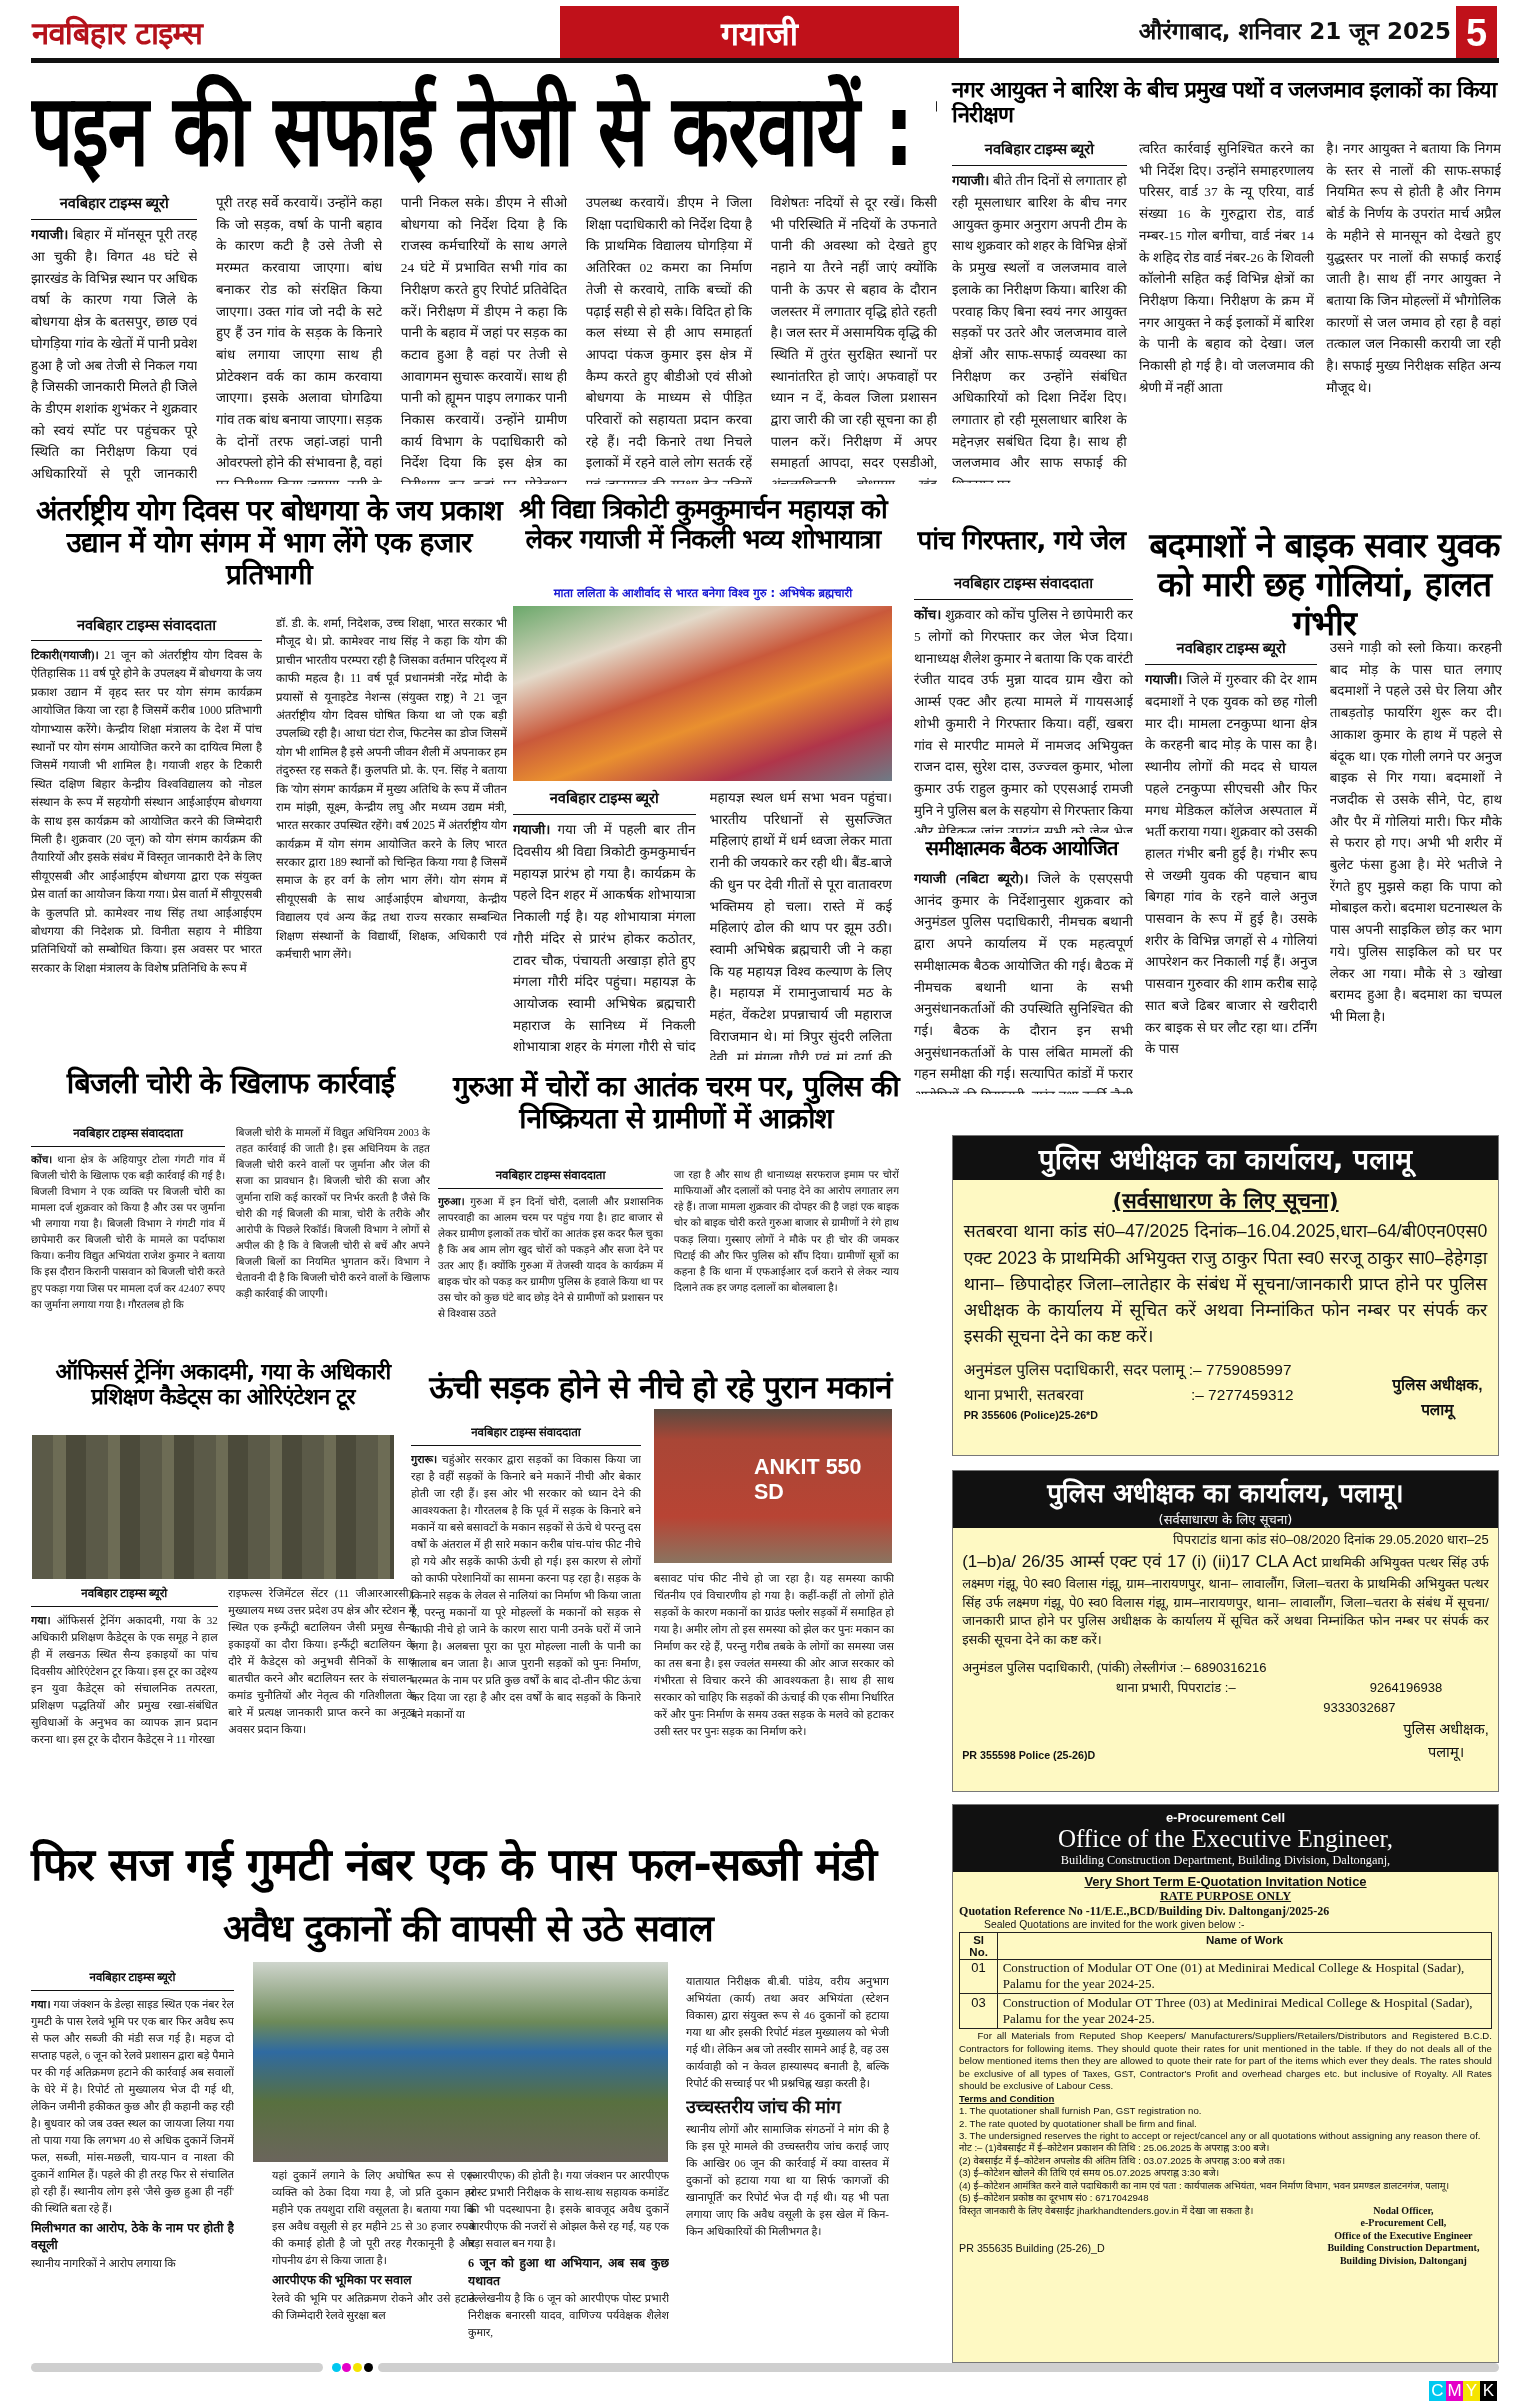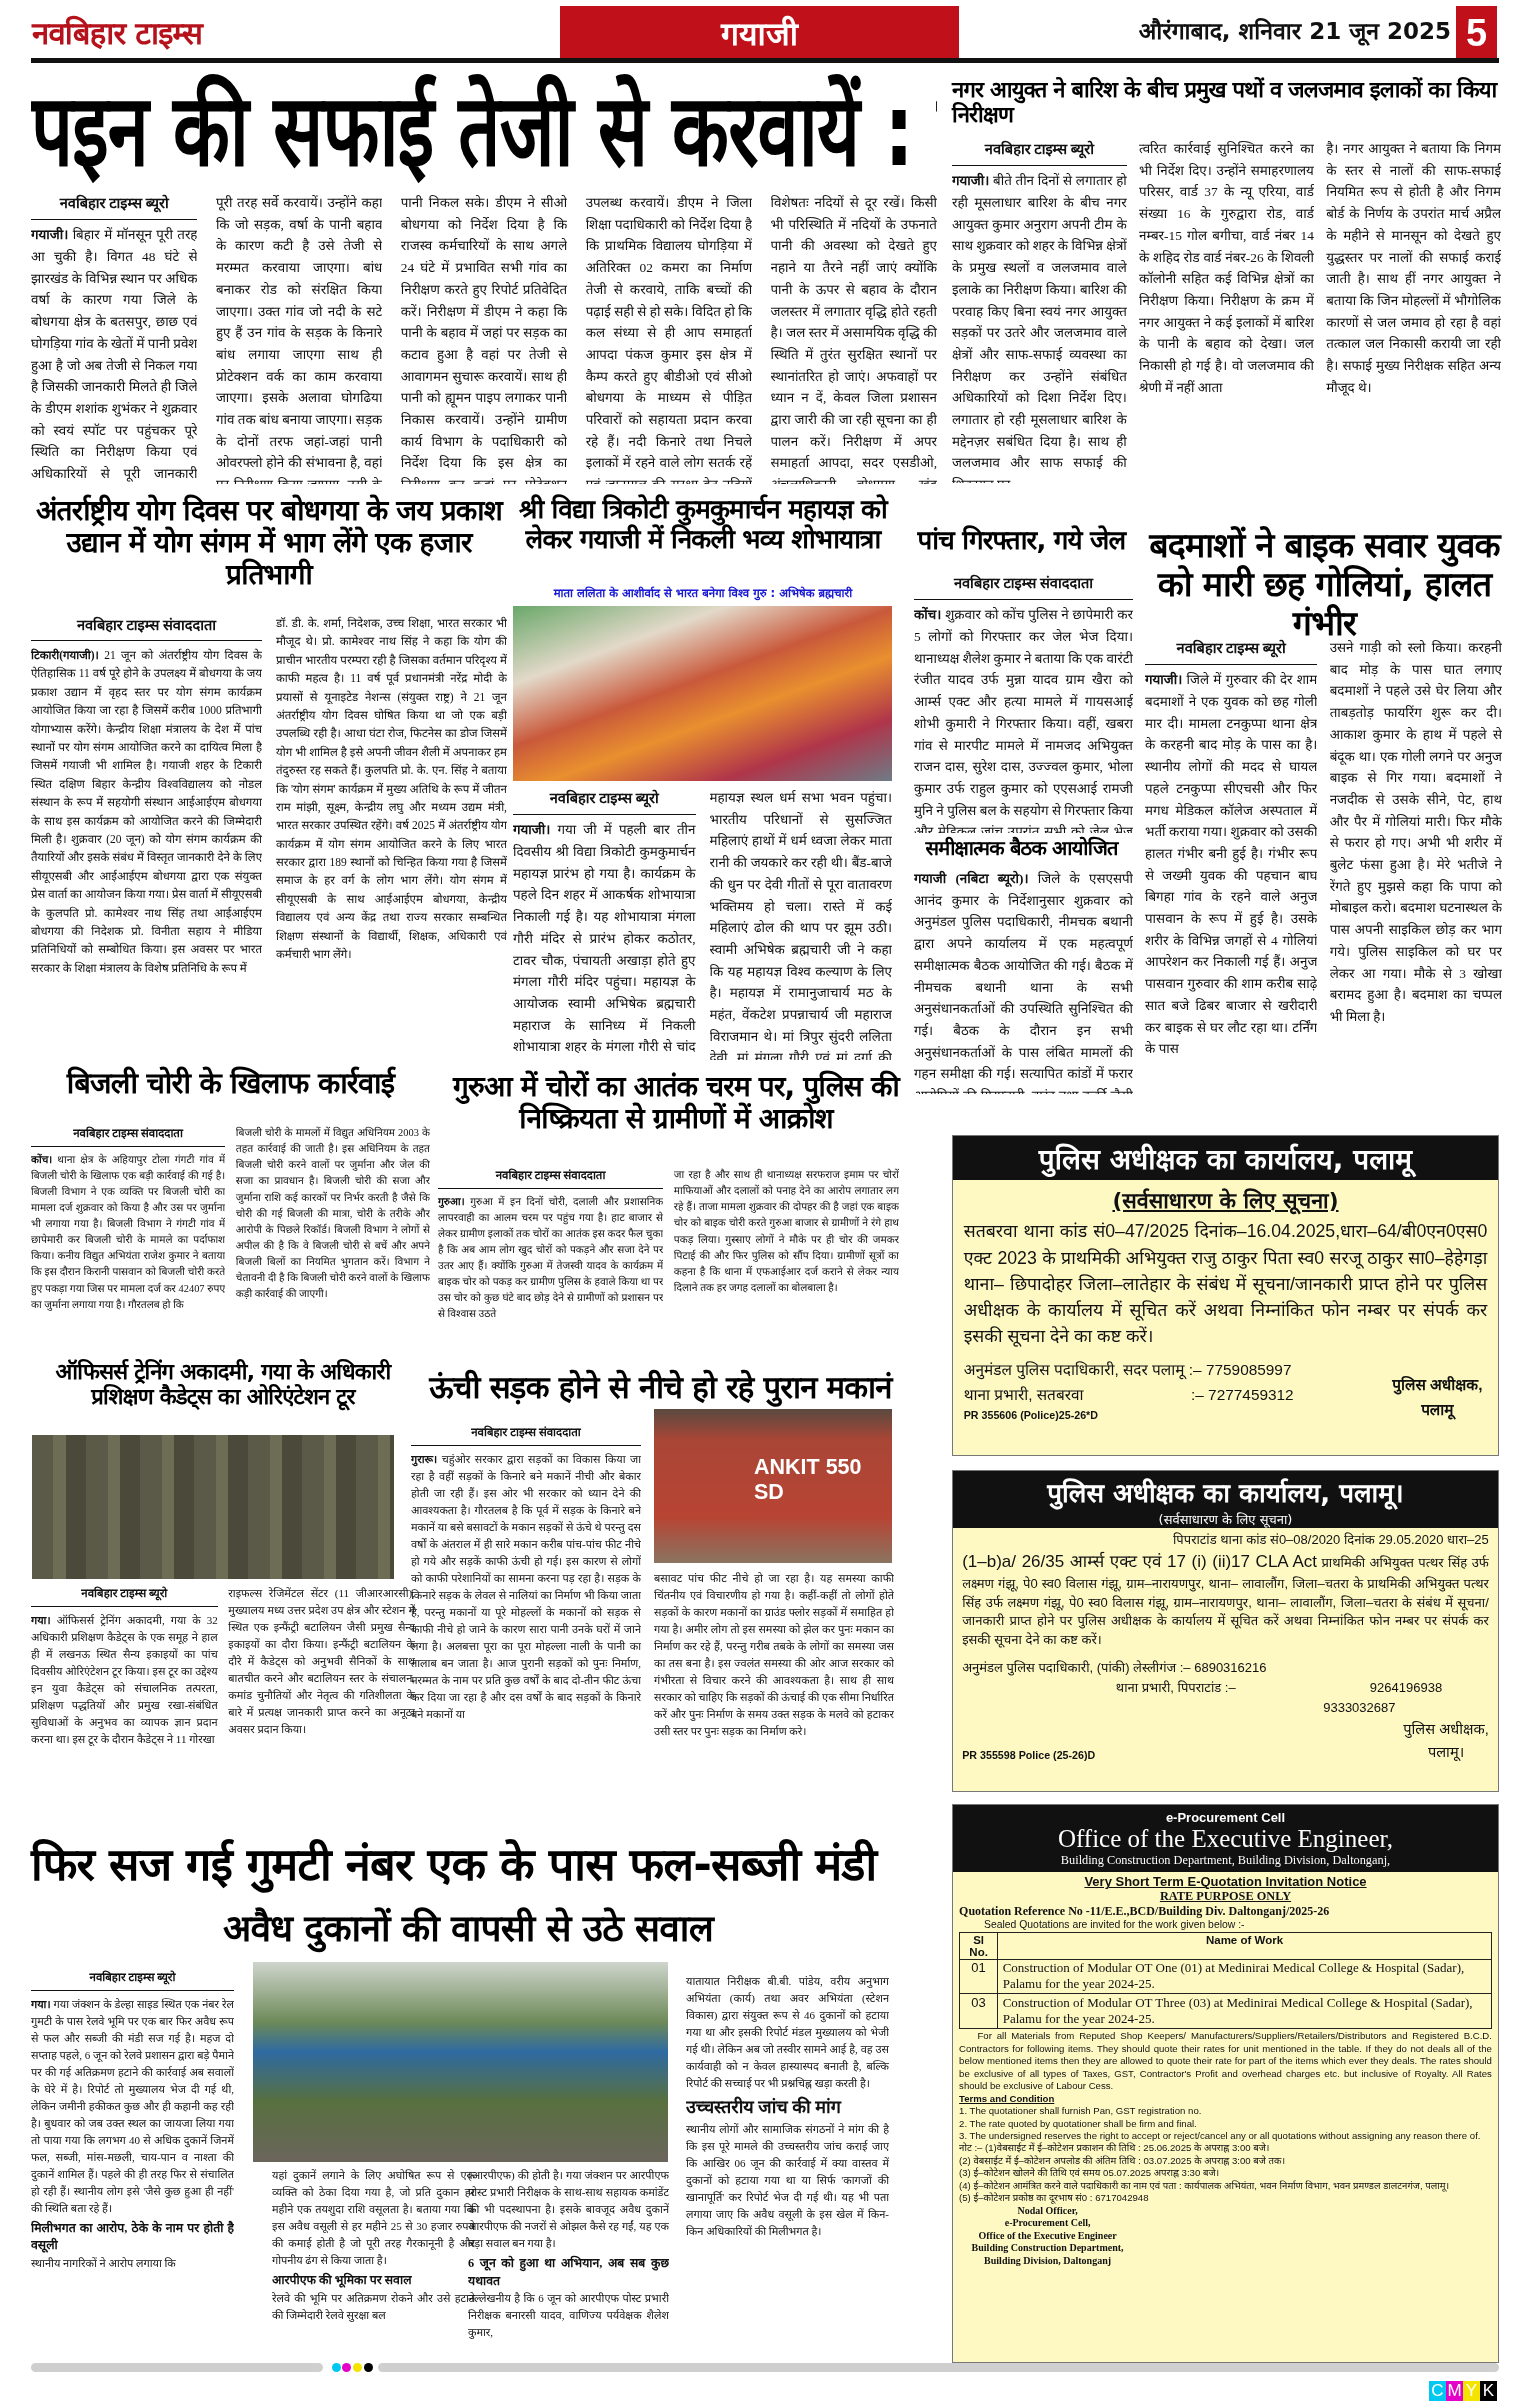--- a/index.html
+++ b/index.html
@@ -284,20 +284,24 @@
       </div>
     <div id="notes-list">
         <div>नोट :– (1)वेबसाईट में ई–कोटेशन प्रकाशन की तिथि : 25.06.2025 के अपराह्न 3:00 बजे।</div>
         <div>(2)   वेबसाईट में ई–कोटेशन अपलोड की अंतिम तिथि : 03.07.2025 के अपराह्न 3:00 बजे तक।</div>
         <div>(3)   ई–कोटेशन खोलने की तिथि एवं समय 05.07.2025 अपराह्न 3:30 बजे।</div>
         <div>(4)   ई–कोटेशन आमंत्रित करने वाले पदाधिकारी का नाम एवं पता : कार्यपालक अभियंता, भवन निर्माण विभाग, भवन प्रमण्डल डालटनगंज, पलामू।</div>
         <div>(5)   ई–कोटेशन प्रकोष्ठ का दूरभाष सं0 : 6717042948</div>
       </div>
   </div>
   <div style="display:flex; padding:0 6.1px; align-items:flex-start;">
+    <div style="flex:1; font-family:'Liberation Sans',sans-serif; font-size:9.6px; line-height:1.3;">
+      <div>विस्तृत जानकारी के लिए वेबसाईट jharkhandtenders.gov.in में देखा जा सकता है।</div>
+      <div style="margin-top:24.6px; font-size:10.7px;">PR 355635 Building (25-26)_D</div>
+    </div>
     <div id="tender-signature" style="width:177px; text-align:center; font-family:'Liberation Serif',serif; font-weight:bold; font-size:10px; line-height:1.25;">
         <div>Nodal Officer,</div>
         <div>e-Procurement Cell,</div>
         <div>Office of the Executive Engineer</div>
         <div>Building Construction Department,</div>
         <div>Building Division, Daltonganj</div>
       </div>
   </div>
 </div>
 

